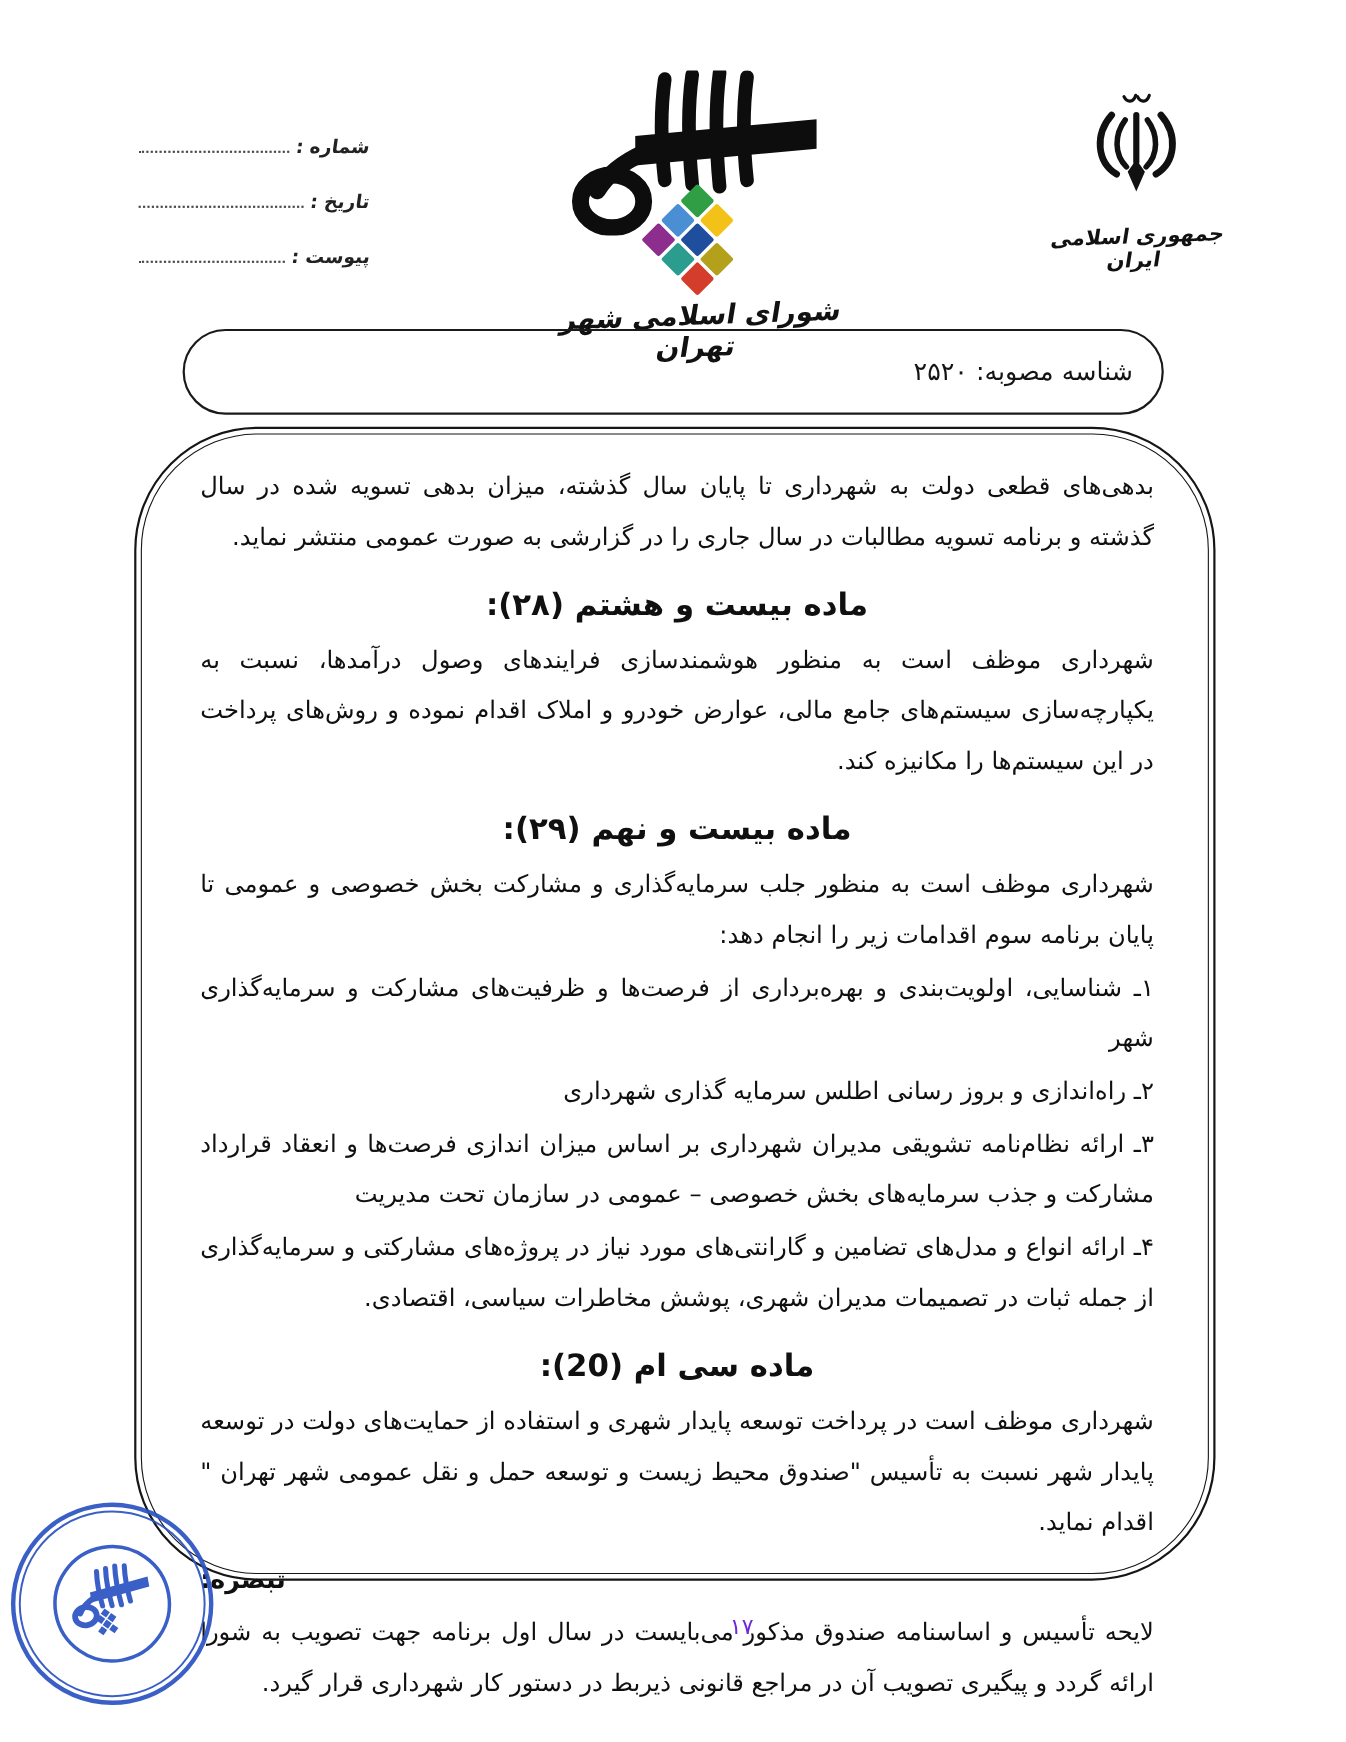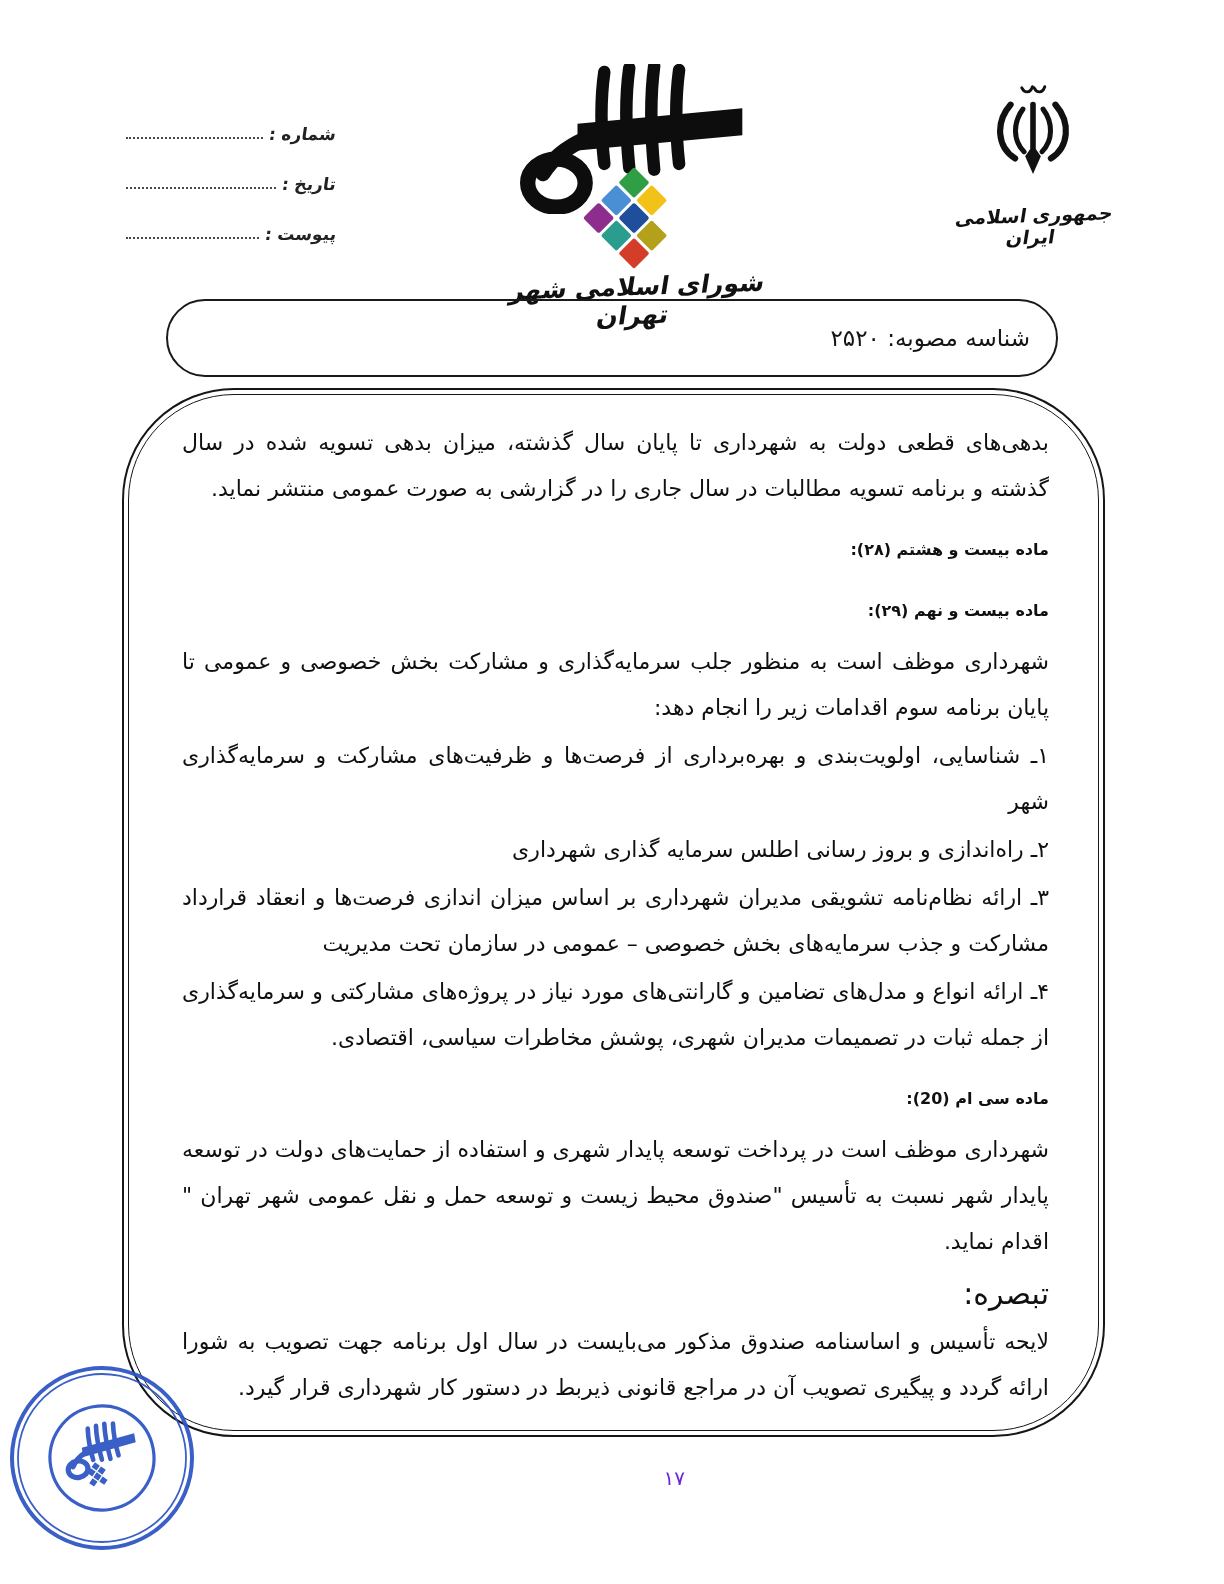--- a/index.html
+++ b/index.html
@@ -55,23 +55,23 @@
   .main-box-inner {
     position:absolute; inset:4px; border:1.6px solid #161616; border-radius:106px;
   }
   .content {
     position:absolute; inset:0; padding:30px 54px 5px 58px;
     direction:rtl; text-align:justify;
     font-size:22px; line-height:46px; color:#101010;
   }
   .content p { margin:0 0 2px 0; }
   .content .h {
-    font-weight:bold; font-size:16px; margin:15px 0 5px 0; text-align:right;
-  }
-  .content .h-small { font-weight:normal; font-size:30px; margin:6px 0 2px 0; text-align:right; }
+    font-weight:bold; font-size:28px; margin:15px 0 5px 0; text-align:center;
+  }
+  .content .h-small { font-weight:bold; font-size:23px; margin:6px 0 2px 0; text-align:left; }
   
   .stamp {
     position:absolute; top:1362px; left:6px; width:192px; height:192px;
     transform:rotate(-10deg); opacity:0.92;
   }
   
   .page-num {
     position:absolute; top:1466px; left:555px; width:130px; text-align:right;
     font-size:20px; letter-spacing:9px; color:#6d28d9; direction:rtl;
   }
@@ -140,20 +140,21 @@
 
   <div class="pill">
     <span class="doc-id">شناسه مصوبه: ۲۵۲۰</span>
   </div>
 
   <div class="main-box">
     <div class="main-box-inner"></div>
     <div class="content">
       <p>بدهی‌های قطعی دولت به شهرداری تا پایان سال گذشته، میزان بدهی تسویه شده در سال گذشته و برنامه تسویه مطالبات در سال جاری را در گزارشی به صورت عمومی منتشر نماید.</p>
       <p class="h">ماده بیست و هشتم (۲۸):</p>
+      <p>شهرداری موظف است به منظور هوشمندسازی فرایندهای وصول درآمدها، نسبت به یکپارچه‌سازی سیستم‌های جامع مالی، عوارض خودرو و املاک اقدام نموده و روش‌های پرداخت در این سیستم‌ها را مکانیزه کند.</p>
       <p class="h">ماده بیست و نهم (۲۹):</p>
       <p>شهرداری موظف است به منظور جلب سرمایه‌گذاری و مشارکت بخش خصوصی و عمومی تا پایان برنامه سوم اقدامات زیر را انجام دهد:</p>
       <p>۱ـ شناسایی، اولویت‌بندی و بهره‌برداری از فرصت‌ها و ظرفیت‌های مشارکت و سرمایه‌گذاری شهر</p>
       <p>۲ـ راه‌اندازی و بروز رسانی اطلس سرمایه گذاری شهرداری</p>
       <p>۳ـ ارائه نظام‌نامه تشویقی مدیران شهرداری بر اساس میزان اندازی فرصت‌ها و انعقاد قرارداد مشارکت و جذب سرمایه‌های بخش خصوصی – عمومی در سازمان تحت مدیریت</p>
       <p>۴ـ ارائه انواع و مدل‌های تضامین و گارانتی‌های مورد نیاز در پروژه‌های مشارکتی و سرمایه‌گذاری از جمله ثبات در تصمیمات مدیران شهری، پوشش مخاطرات سیاسی، اقتصادی.</p>
       <p class="h">ماده سی ام (20):</p>
       <p>شهرداری موظف است در پرداخت توسعه پایدار شهری و استفاده از حمایت‌های دولت در توسعه پایدار شهر نسبت به تأسیس "صندوق محیط زیست و توسعه حمل و نقل عمومی شهر تهران " اقدام نماید.</p>
       <p class="h-small">تبصره:</p>
       <p>لایحه تأسیس و اساسنامه صندوق مذکور می‌بایست در سال اول برنامه جهت تصویب به شورا ارائه گردد و پیگیری تصویب آن در مراجع قانونی ذیربط در دستور کار شهرداری قرار گیرد.</p>

